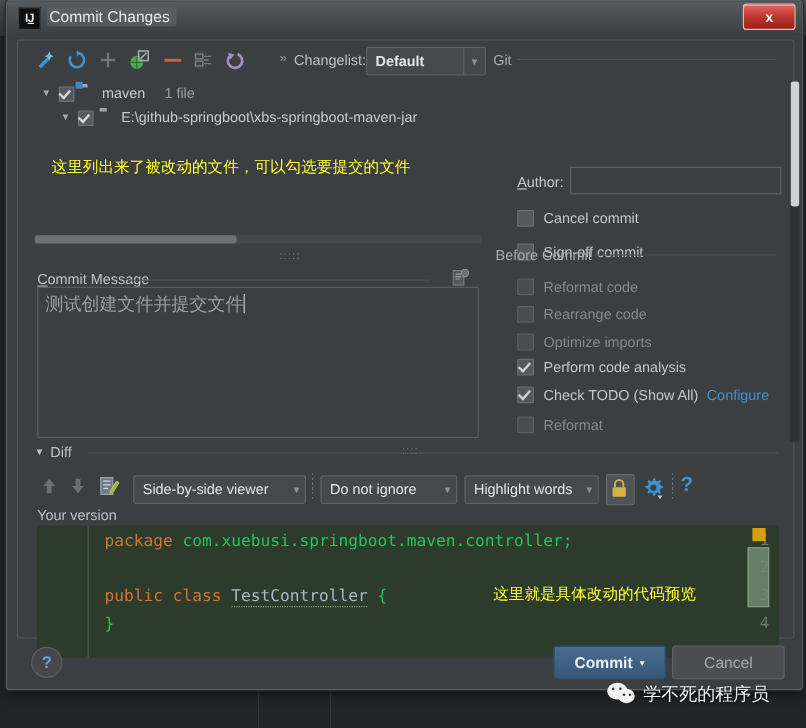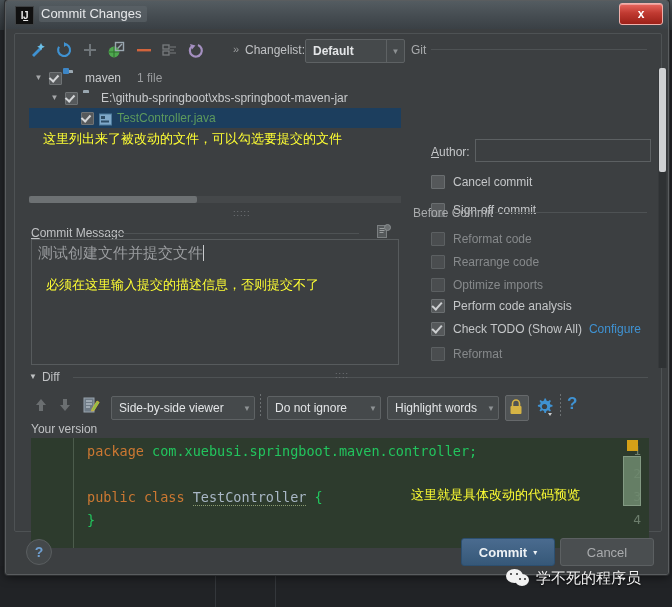--- a/index.html
+++ b/index.html
@@ -258,51 +258,39 @@
         <span class="tlabel tcount" style="left:108px">1 file</span>
       </div>
 
       <div class="trow">
         <span class="tw" style="left:20px">▼</span>
         <span class="cb on" style="left:36px"></span>
         <span class="ficon folder" style="left:54px"></span>
         <span class="tlabel" style="left:72px">E:\github-springboot\xbs-springboot-maven-jar</span>
       </div>
 
-      <div class="trow sel">
-        <span class="cb on" style="left:52px"></span>
-        <span class="ficon" style="left:70px">
-          <svg width="13" height="13" viewBox="0 0 13 13">
-            <rect x="0.5" y="1" width="12" height="11" fill="#7fa8c9" stroke="#4d7a9c"></rect>
-            <rect x="2" y="3" width="4" height="3" fill="#2e4d66"></rect>
-            <rect x="2" y="7.5" width="8" height="2" fill="#2e4d66"></rect>
-          </svg>
-        </span>
-        <span class="tlabel" style="left:88px;color:#5d9a5d">TestController.java</span>
-      </div>
       <div class="ann" style="left:14px;top:62px">这里列出来了被改动的文件，可以勾选要提交的文件</div>
     </div>
     <div class="tree-scroll">
           <i class="thumb"></i>
         </div>
     <div class="newcount" style="left:332px;top:170px">New: 1</div>
     <div class="grip" style="left:218px;top:174px">:::::</div>
 
     <div class="cm-label"><u>C</u>ommit Message</div>
     <div class="cm-line"></div>
     <div class="cm-ico">
       <svg width="14" height="15" viewBox="0 0 14 15">
         <rect x="0.5" y="1.5" width="9" height="12" fill="#54585a" stroke="#7b7f81"></rect>
         <path d="M2.5 4.5 h5 M2.5 6.5 h5 M2.5 8.5 h4" stroke="#9a9e9f" stroke-width="1"></path>
         <circle cx="10.5" cy="3.5" r="3" fill="#6b6f71" stroke="#8b8f91"></circle>
       </svg>
     </div>
     <div class="cm-box">
       <div class="cm-text"><span>测试创建文件并提交文件</span><span class="caret"></span></div>
-      <div class="ann" style="left:14px;top:36px">必须在这里输入提交的描述信息，否则提交不了</div>
     </div>
 
     <div class="rpanel">
       <div class="author-lbl"><u>A</u>uthor:</div>
       <div class="author-in"></div>
 
       <div class="row-chk" style="left:18px;top:105px">
         <span class="bigcb"></span>
         <span>Cancel commit</span>
       </div>

